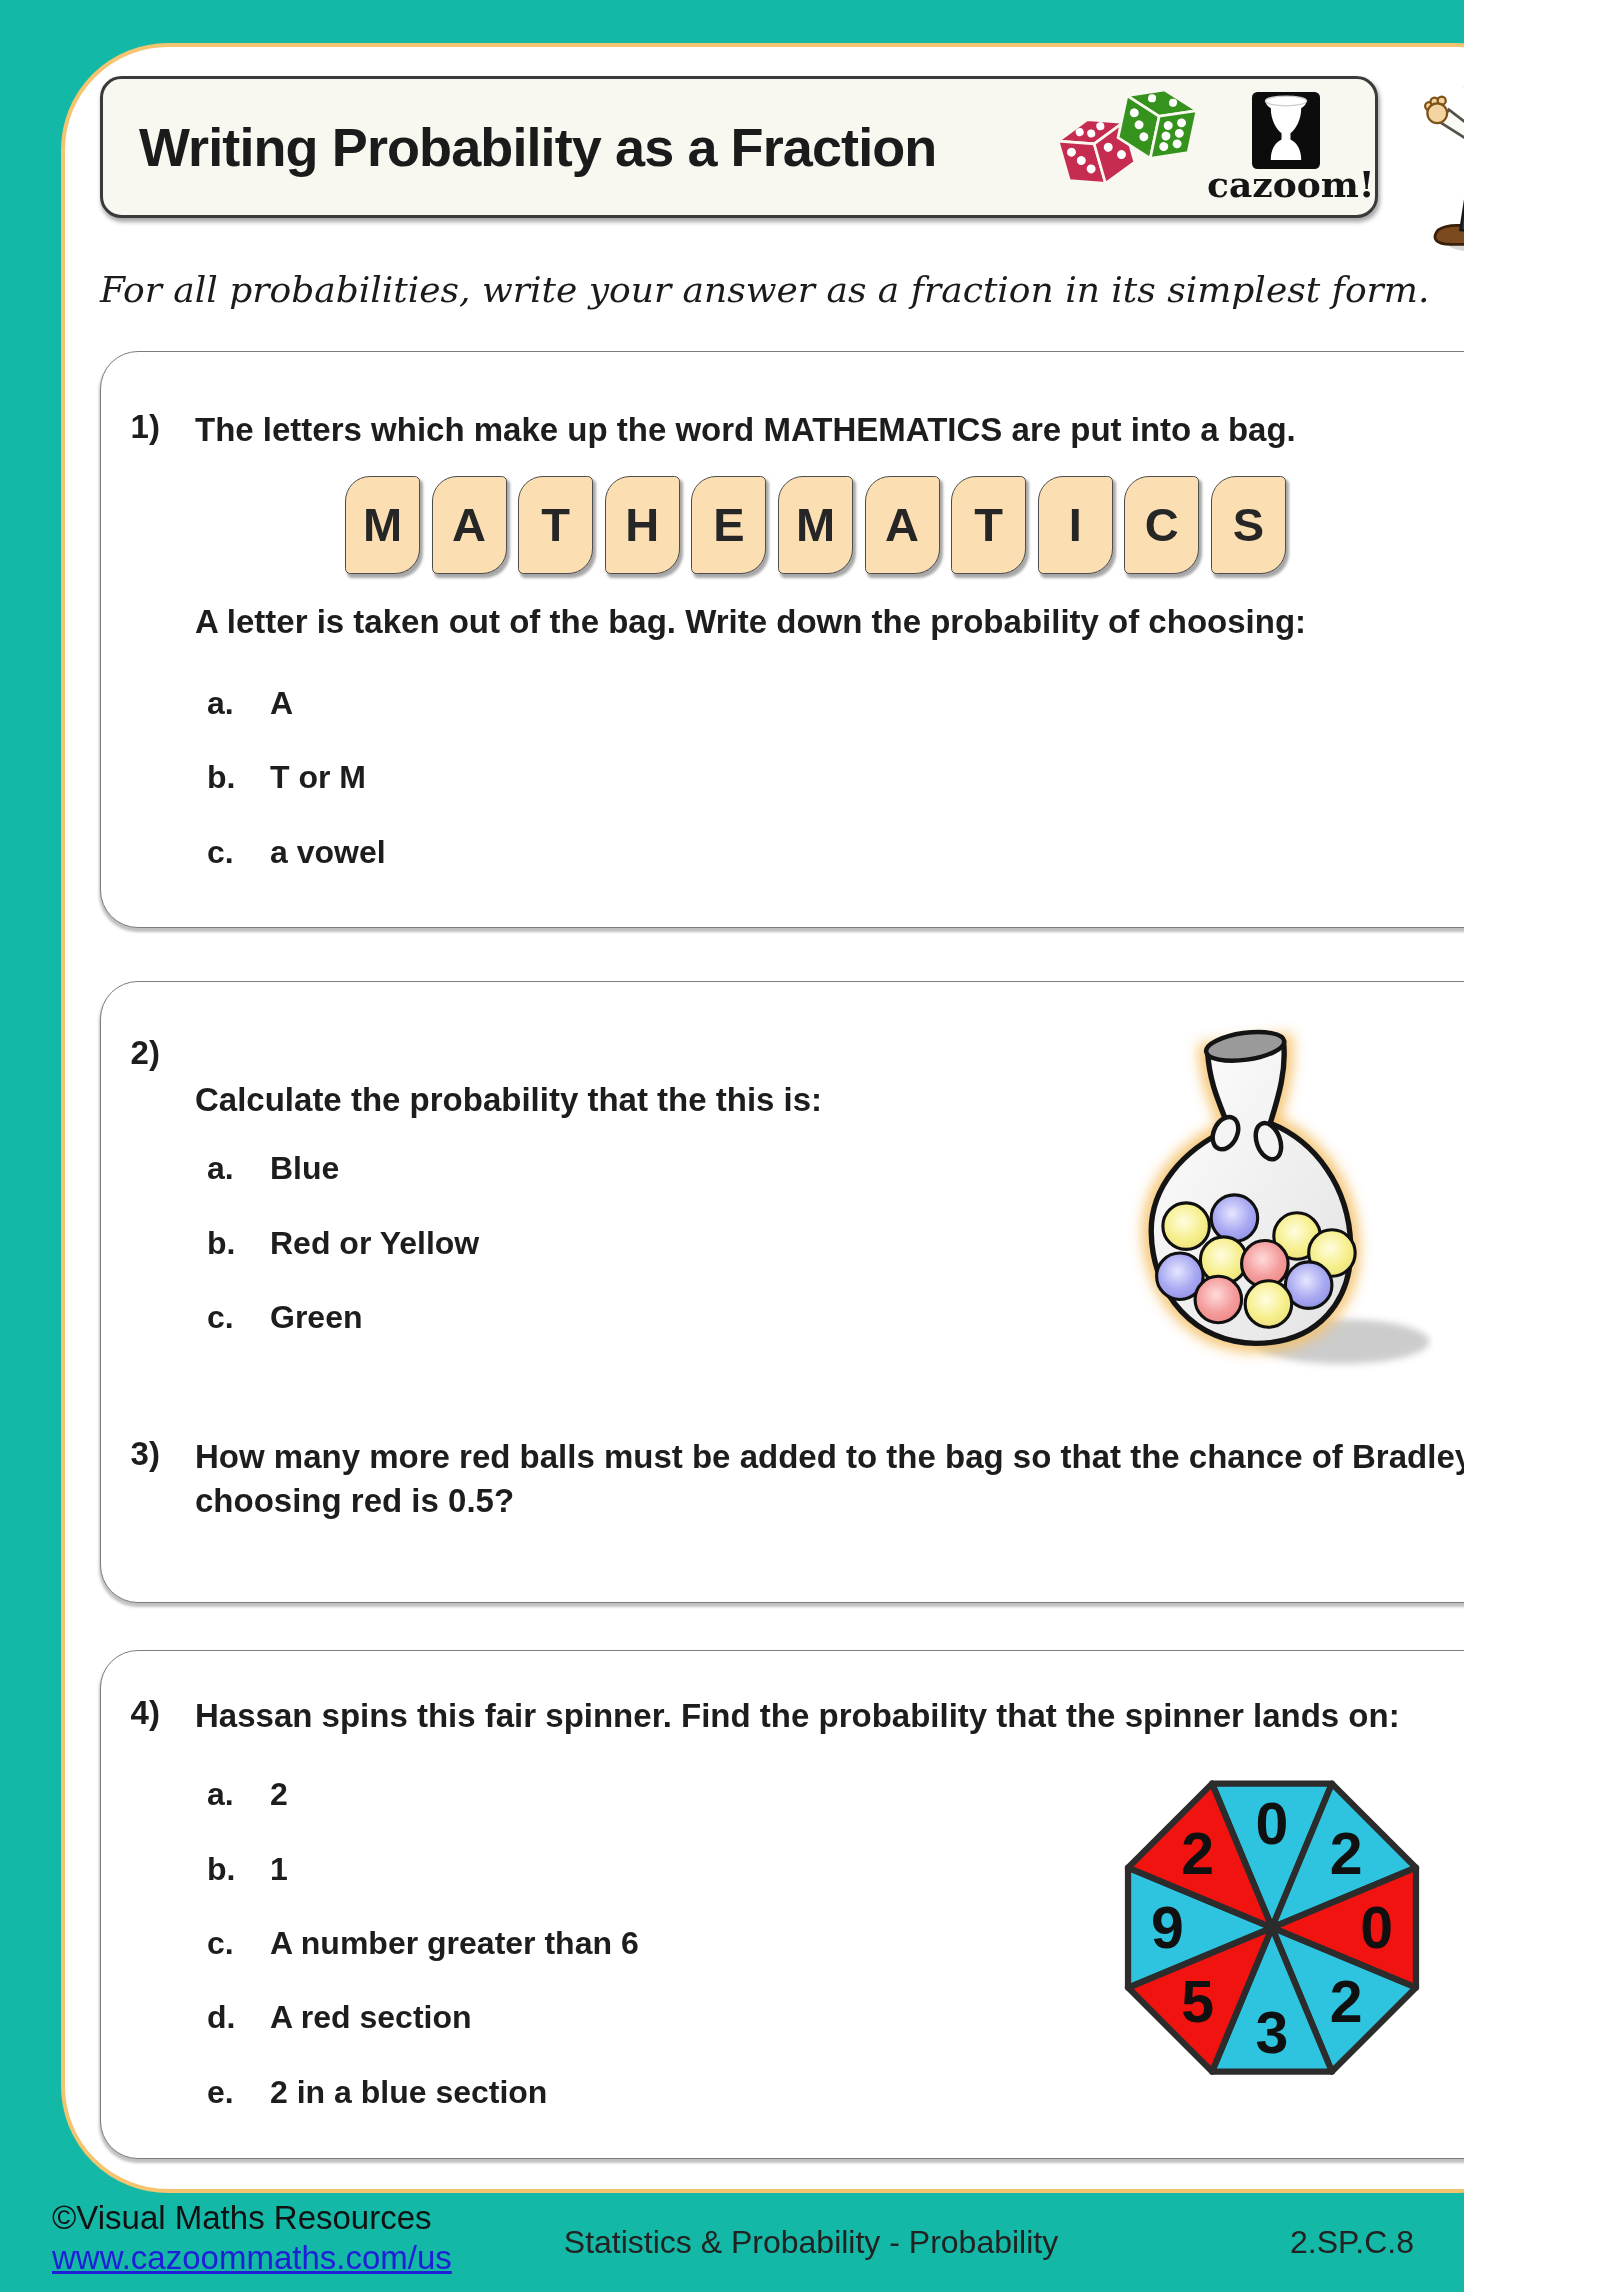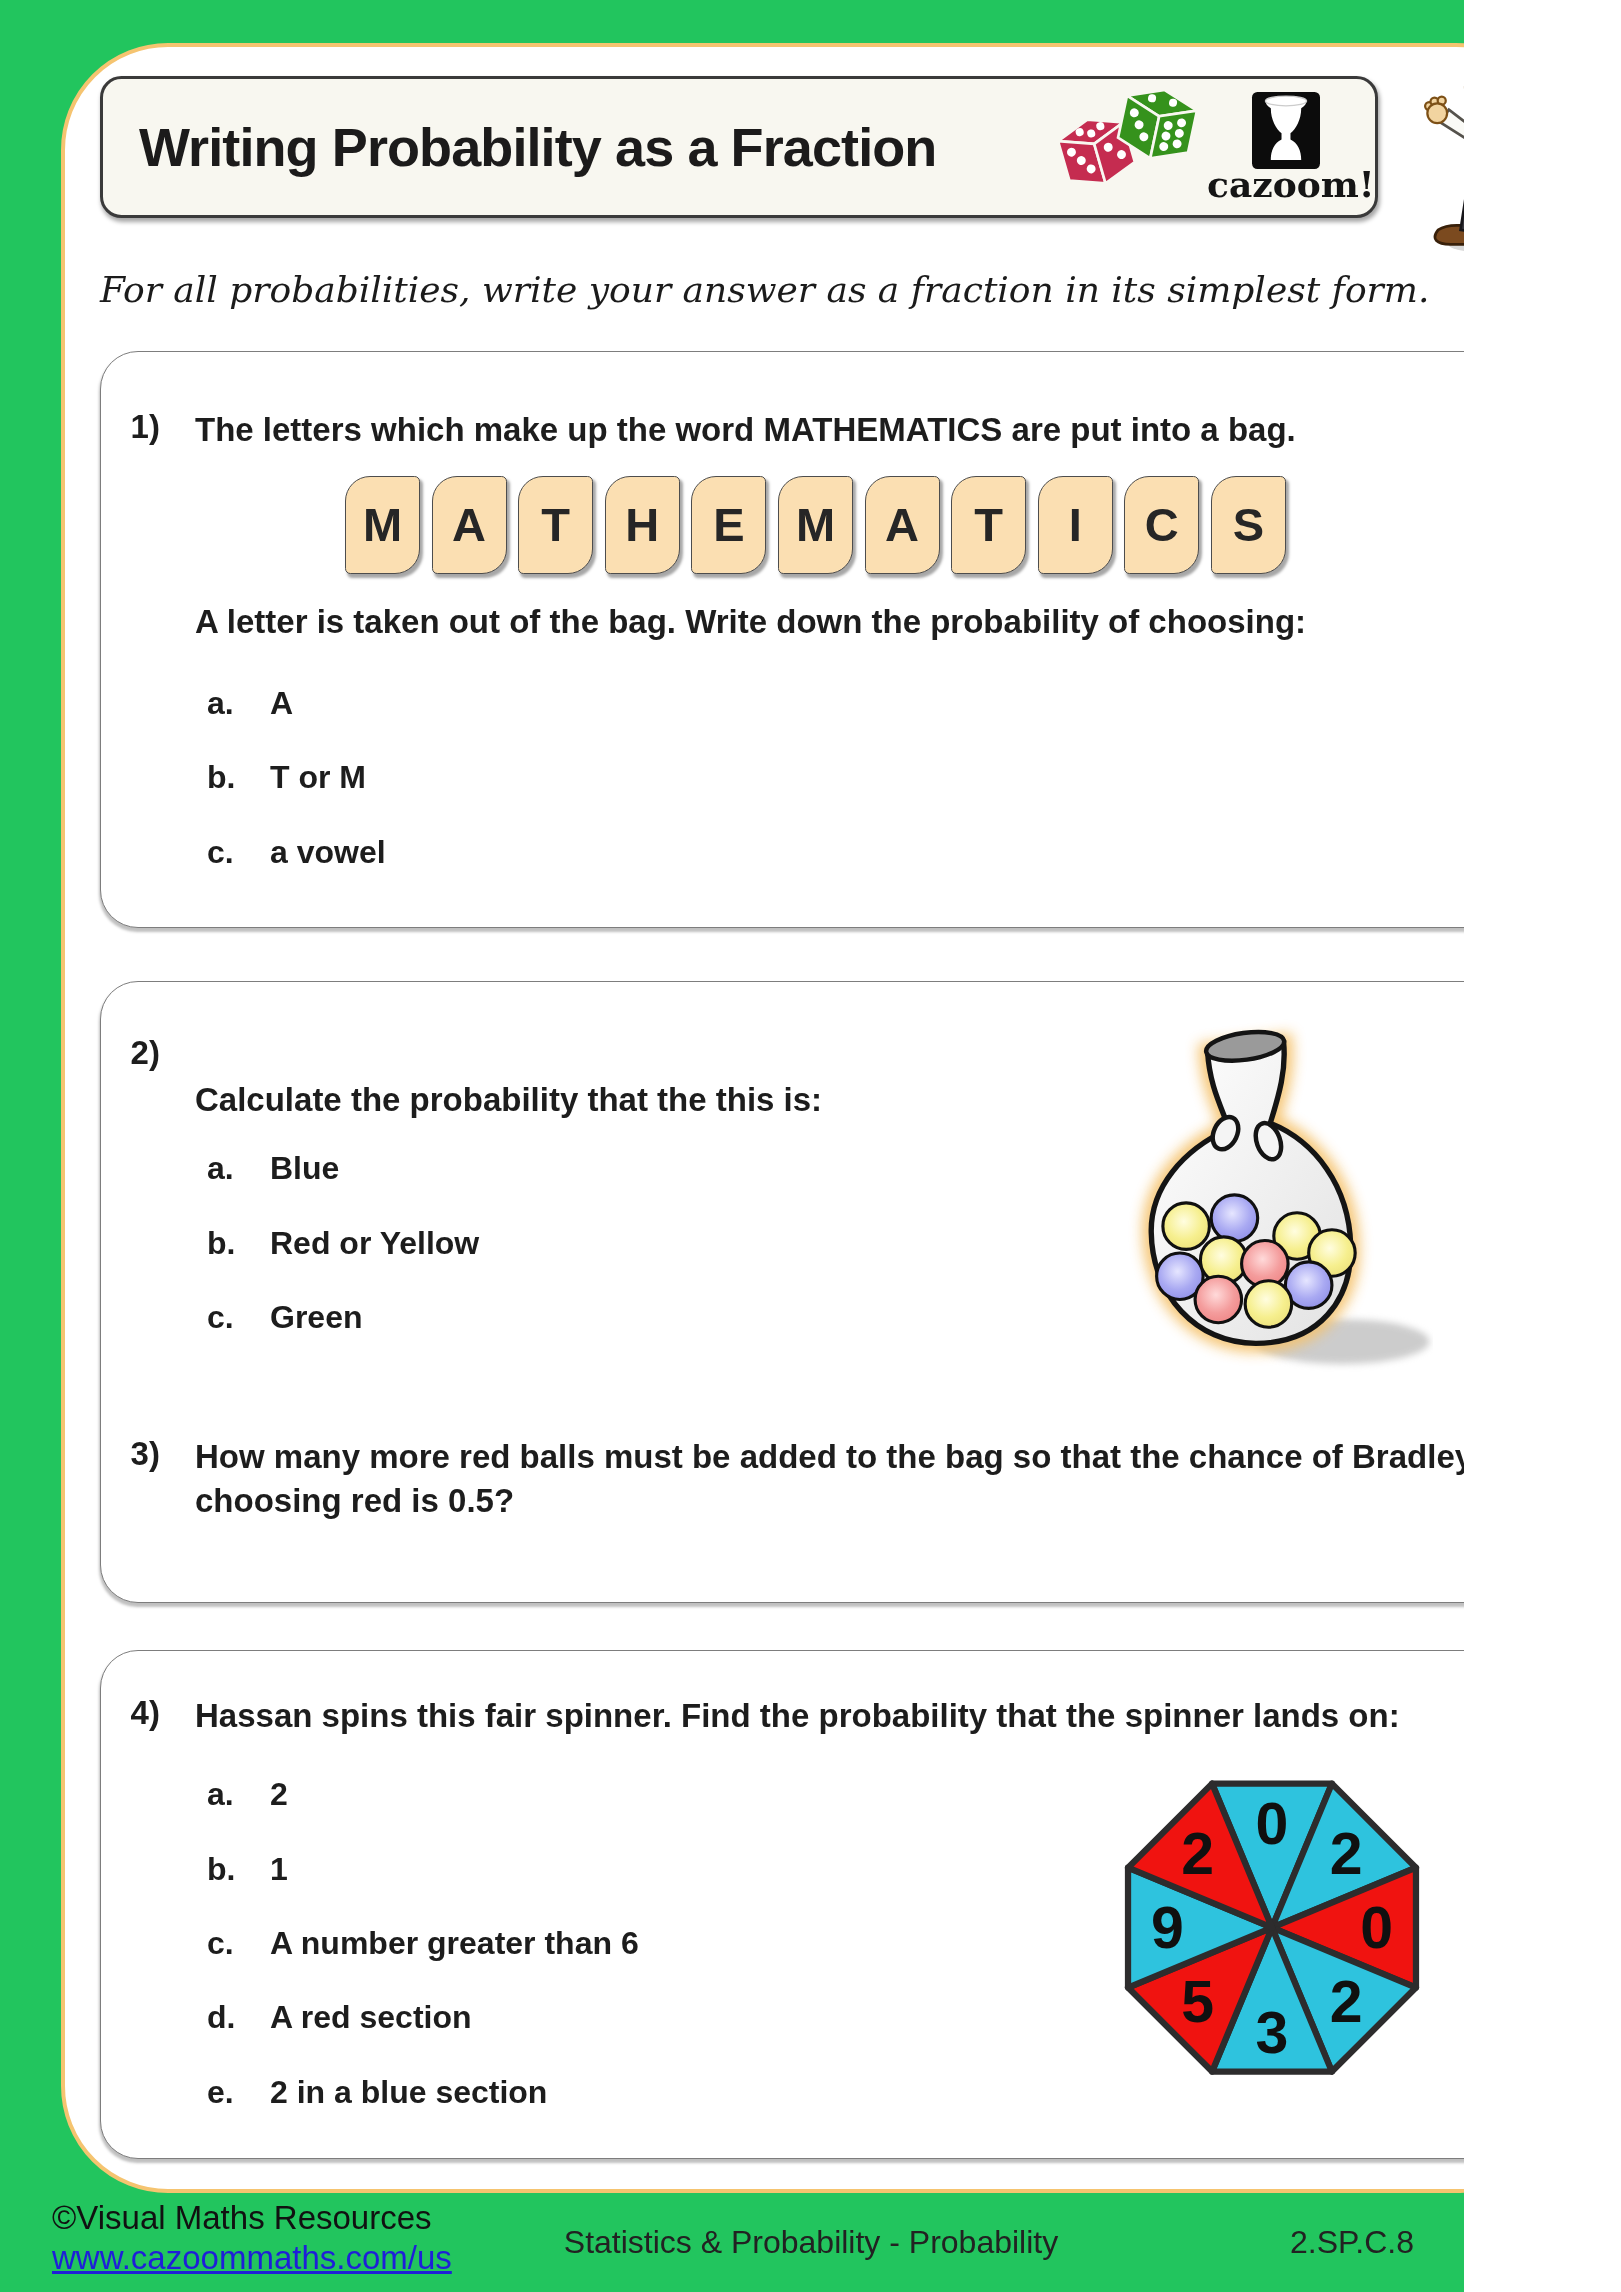--- a/index.html
+++ b/index.html
@@ -1,16 +1,16 @@
 <!DOCTYPE html>
 <html style="font-size:14.3px"><head>
 <meta charset="utf-8">
 <style>
   html,body{margin:0;padding:0;background:#fff;}
-  .page{position:relative;width:1464px;height:2293px;background:#22c55e;
+  .page{position:relative;width:1464px;height:2293px;background:#14b8a6;
         font-family:"Liberation Sans",sans-serif;color:#1d1d1d;overflow:hidden;}
   .outer-border{position:absolute;left:61px;top:43px;width:1494px;height:2142px;
         border:4.5px solid #f5c470;border-radius:107px;background:#fff;}
   
   .header-box{position:absolute;left:100px;top:76px;width:1272px;height:136px;
         background:#f8f7f0;border:3.6px solid #3a3a3a;border-radius:21.5px;
         box-shadow:1.8px 3.6px 4.5px rgba(0,0,0,.35);}
   .title{position:absolute;left:36px;top:50%;transform:translateY(-50%);
         font-size:54px;font-weight:bold;letter-spacing:-0.9px;color:#1c1b1b;white-space:nowrap;}
   .dice-svg{position:absolute;left:939px;top:0px;}

